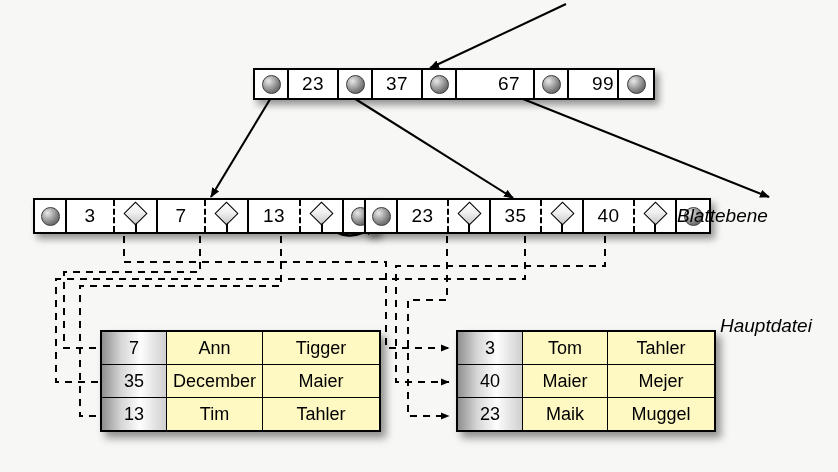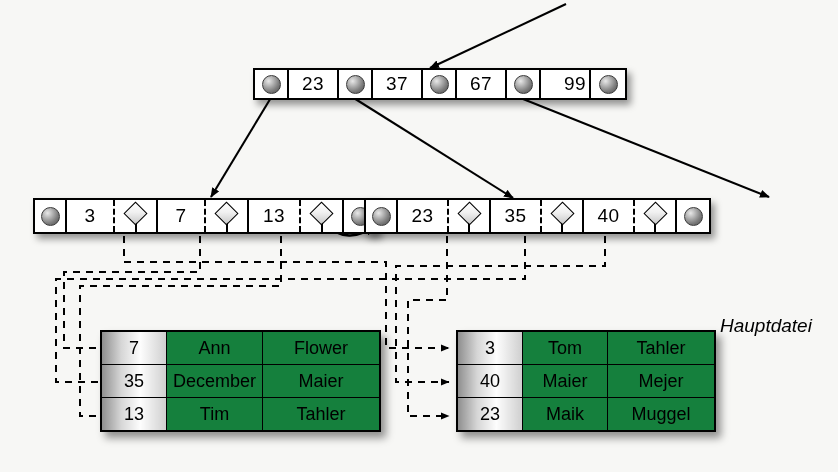--- a/index.html
+++ b/index.html
@@ -62,21 +62,21 @@
     box-shadow:5px 6px 8px rgba(0,0,0,0.42);
     z-index:3;
   }
   .dtable td{
     border:1.5px solid #000;
     font-size:18px;
     text-align:center;
     height:32px;
     padding:0 6px;
     color:#000;
-    background:#15803d;
+    background:#fef9c3;
   }
   .dtable td.idcol{
     background:linear-gradient(90deg,#8f8f8f 0%,#d6d6d6 30%,#fdfdfd 60%,#cfcfcf 100%);
     width:52px;
     font-size:18px;
   }
 
   
   .lbl{
     position:absolute;
@@ -155,21 +155,21 @@
       <span class="ptr"></span>
     </div>
     <div class="cell key" style="width:50px;">23</div>
     <div class="cell" style="width:34px;">
       <span class="ptr"></span>
     </div>
     <div class="cell key" style="width:50px;">37</div>
     <div class="cell" style="width:34px;">
       <span class="ptr"></span>
     </div>
-    <div class="cell key" style="width:50px;">67</div>
+    <div class="cell key" style="width:50px;margin-left:28px;">67</div>
     <div class="cell" style="width:34px;">
       <span class="ptr"></span>
     </div>
     <div class="cell key" style="width:50px;padding-left:20px;">99</div>
     <div class="cell" style="width:34px;">
       <span class="ptr"></span>
     </div>
   </div>
 
   <div class="node" id="leaf-left" style="left:33px;top:198px;height:36px;">
@@ -230,21 +230,21 @@
     <div class="cell" style="width:32px;">
       <span class="ptr"></span>
     </div>
   </div>
 
   <table class="dtable" style="left:100px;top:330px;">
     <tbody>
         <tr>
       <td class="idcol">7</td>
       <td style="width:72px;">Ann</td>
-      <td style="width:104px;">Flower</td>
+      <td style="width:104px;">Tigger</td>
     </tr>
     <tr>
       <td class="idcol">35</td>
       <td>December</td>
       <td>Maier</td>
     </tr>
     <tr>
       <td class="idcol">13</td>
       <td>Tim</td>
       <td>Tahler</td>
@@ -265,15 +265,16 @@
       <td>Mejer</td>
     </tr>
     <tr>
       <td class="idcol">23</td>
       <td>Maik</td>
       <td>Muggel</td>
     </tr>
   </tbody>
     </table>
 
+  <div class="lbl" style="left:677px;top:205px;">Blattebene</div>
   <div class="lbl" style="left:672px;top:315px;margin-left:48px;">Hauptdatei</div>
 
 </div>
 
 </body></html>

